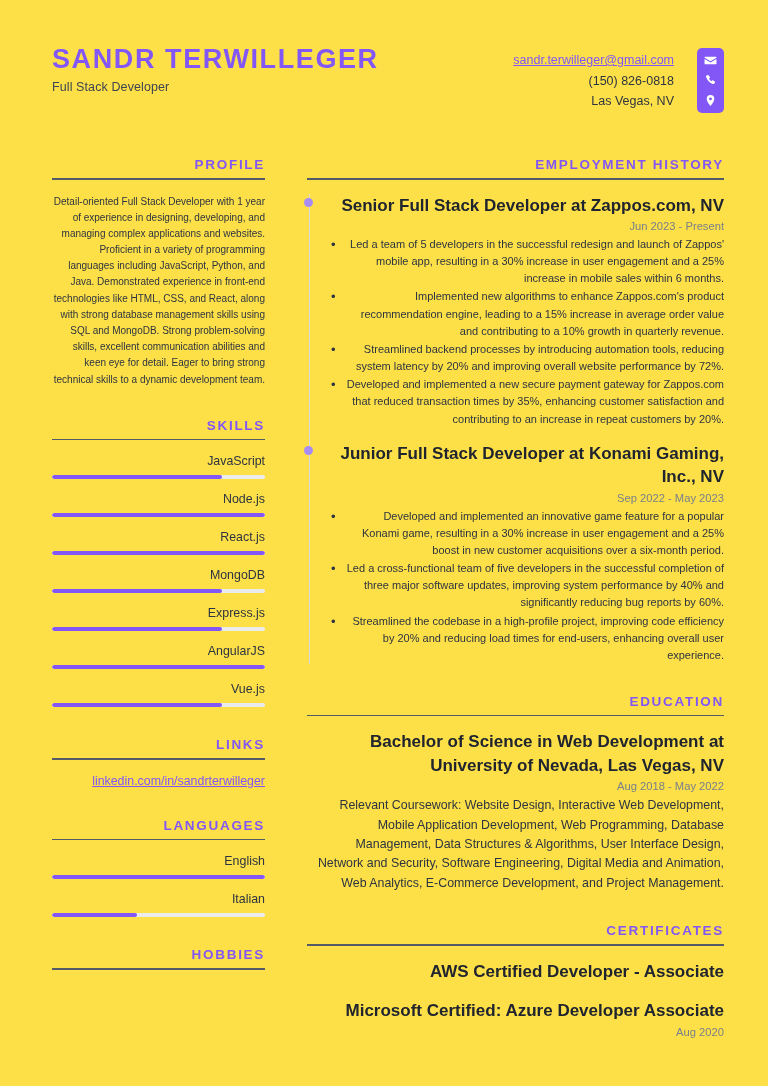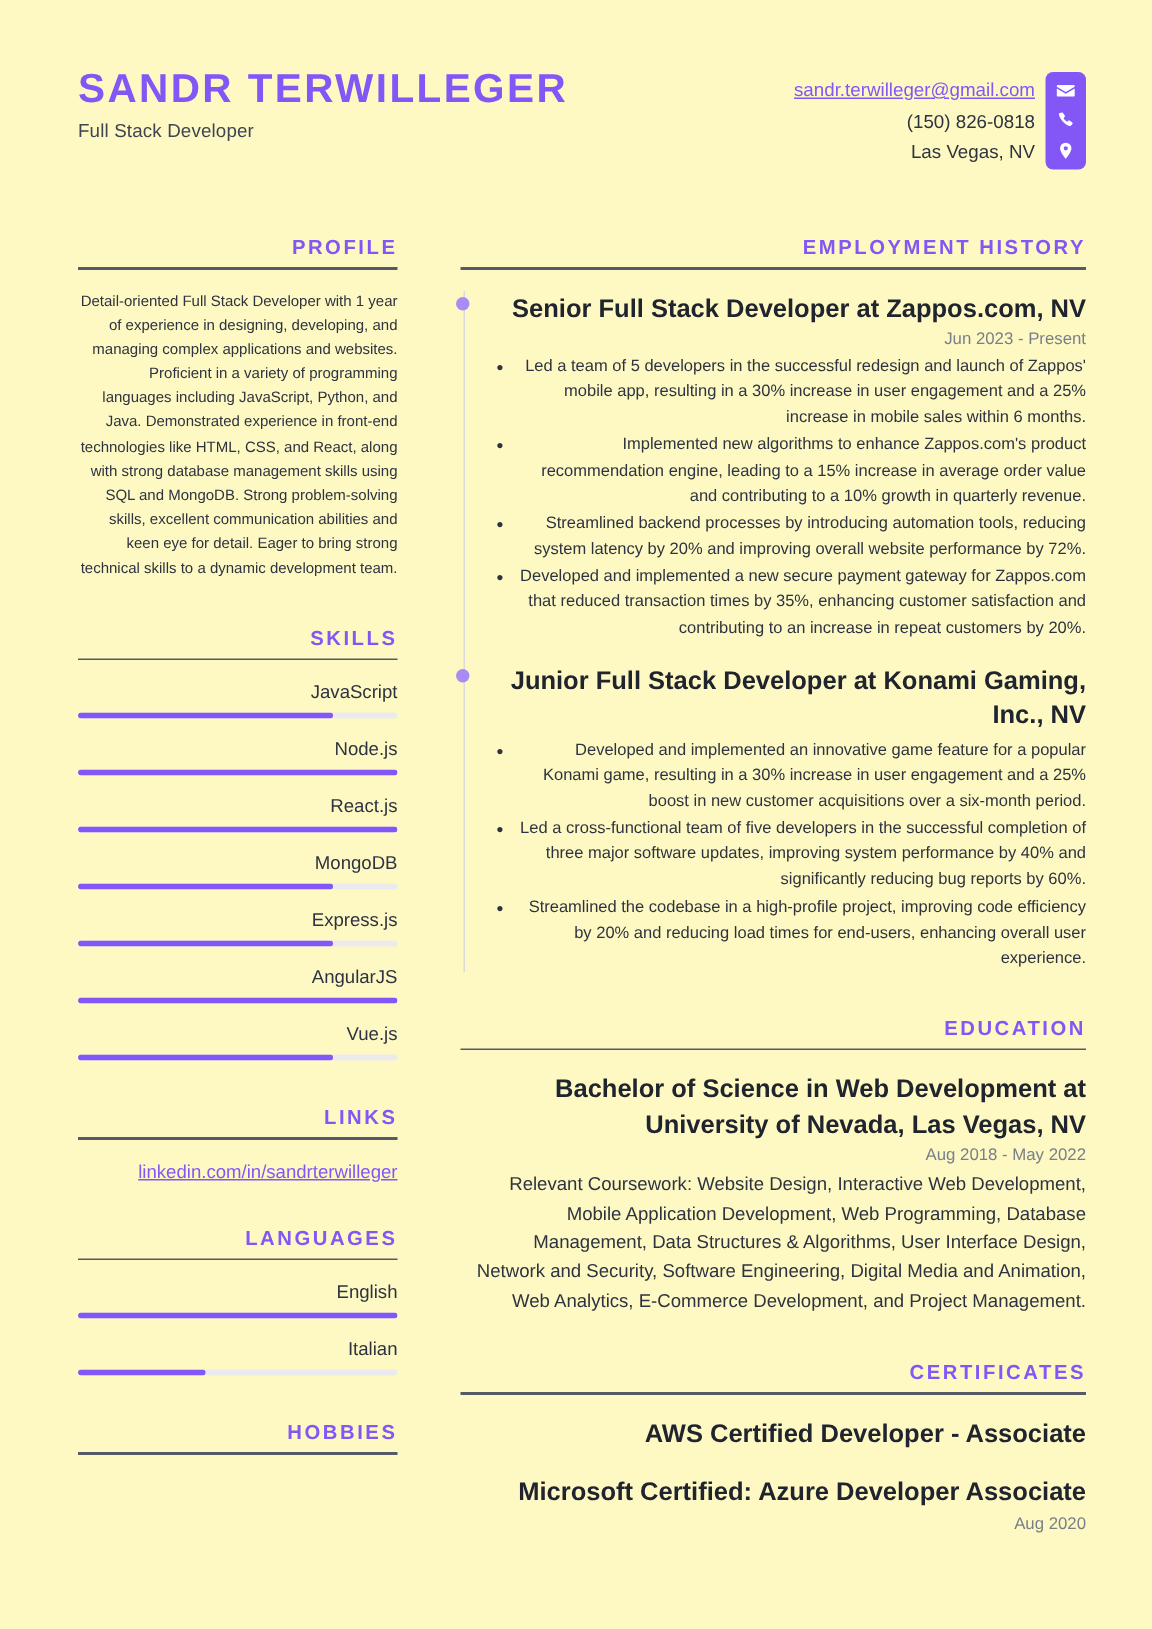--- a/index.html
+++ b/index.html
@@ -9,21 +9,21 @@
     background: #ffffff;
     font-family: "Liberation Sans", sans-serif;
     color: #2d3340;
     overflow: hidden;
   }
   .page {
     position: relative;
     width: 768px;
     height: 1086px;
     padding: 44px 44px 0 52px;
-    background: #fef9c3;
+    background: #fde047;
   }
 
   
   .header {
     display: flex;
     justify-content: space-between;
     align-items: flex-start;
     margin-bottom: 44px;
   }
   .name {
@@ -36,21 +36,21 @@
   }
   .job-title {
     font-size: 12.5px;
     color: #3e4450;
     margin-top: 5px;
     letter-spacing: .1px;
   }
   .contact-wrap {
     display: flex;
     align-items: flex-start;
-    gap: 7px;
+    gap: 23px;
     margin-top: 4px;
   }
   .contact-lines {
     text-align: right;
     font-size: 12.5px;
     line-height: 1.64;
     color: #2d3340;
     padding-top: 2px;
   }
   .contact-lines a {
@@ -326,20 +326,21 @@
               <li>Led a team of 5 developers in the successful redesign and launch of Zappos' mobile app, resulting in a 30% increase in user engagement and a 25% increase in mobile sales within 6 months.</li>
               <li>Implemented new algorithms to enhance Zappos.com's product recommendation engine, leading to a 15% increase in average order value and contributing to a 10% growth in quarterly revenue.</li>
               <li>Streamlined backend processes by introducing automation tools, reducing system latency by 20% and improving overall website performance by 72%.</li>
               <li>Developed and implemented a new secure payment gateway for Zappos.com that reduced transaction times by 35%, enhancing customer satisfaction and contributing to an increase in repeat customers by 20%.</li>
             </ul>
           </div>
 
           <div class="job">
             <span class="job-dot"></span>
             <div class="entry-title">Junior Full Stack Developer at Konami Gaming, Inc., NV</div>
+            <div class="entry-date">Sep 2022 - May 2023</div>
             <ul class="bullets">
               <li>Developed and implemented an innovative game feature for a popular Konami game, resulting in a 30% increase in user engagement and a 25% boost in new customer acquisitions over a six-month period.</li>
               <li>Led a cross-functional team of five developers in the successful completion of three major software updates, improving system performance by 40% and significantly reducing bug reports by 60%.</li>
               <li>Streamlined the codebase in a high-profile project, improving code efficiency by 20% and reducing load times for end-users, enhancing overall user experience.</li>
             </ul>
           </div>
 
         </div>
       </div>
 

